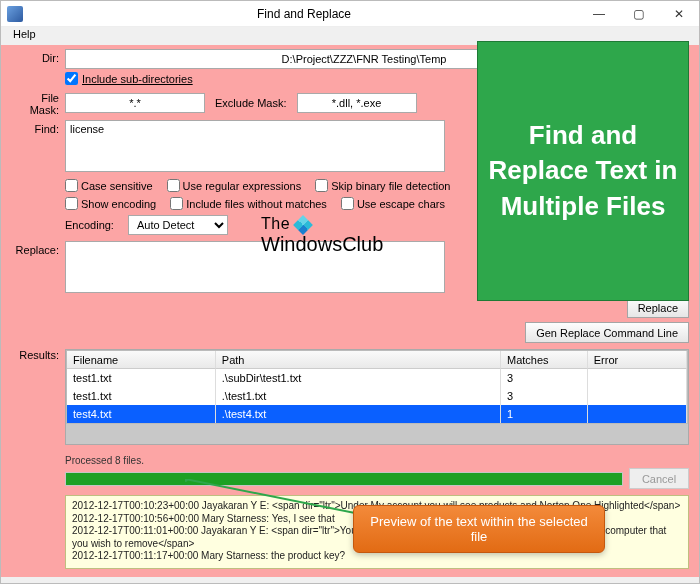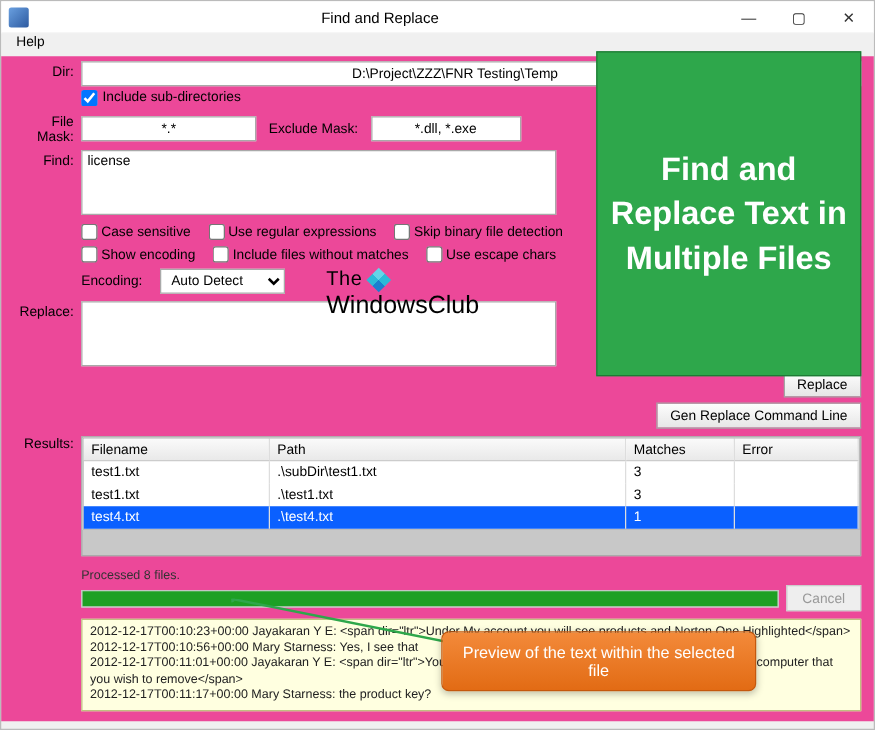--- a/index.html
+++ b/index.html
@@ -14,37 +14,37 @@
     position: relative;
   }
   .window { border: 1px solid #bbb; width: 700px; height: 584px; position: relative; background:#f0f0f0; display:flex; flex-direction:column;}
   .titlebar { height: 26px; background:#fff; display:flex; align-items:center; padding:0 0 0 6px; border-bottom:1px solid #eee;}
   .titlebar .appicon { width:16px; height:16px; background: linear-gradient(135deg,#6aa0e0,#2d5aa0); margin-right:6px; border-radius:2px;}
   .titlebar .title { flex:1; font-size:12px; color:#000;text-align:center;}
   .titlebar .winbtns { display:flex; }
   .titlebar .winbtn { width:40px; height:26px; display:flex; align-items:center; justify-content:center; font-size:12px; color:#333;}
   .menubar { height:18px; padding:0 6px; font-size:11px; color:#000; display:flex; align-items:flex-start; background:#f0f0f0;}
   .menubar .menuitem { padding:1px 6px; }
-  .form { padding:4px 10px 4px 10px; background:#ec4899; position:relative; flex:0 0 auto;}
+  .form { padding:4px 10px 4px 10px; background:#fca5a5; position:relative; flex:0 0 auto;}
   .row { display:flex; align-items:flex-start; margin-bottom:4px;}
   .row.align-center { align-items:center; }
   .lbl { width:54px; text-align:right; padding-right:6px; color:#000; padding-top:3px; font-size:11px;}
   .field { flex:1; }
   input[type=text], textarea, select {
     font-family: inherit; font-size:11px;
     border:1px solid #a9a9a9; background:#fff; padding:2px 4px;
   }
   input[type=text] { height:20px;text-align:center; }
   textarea { resize:none; }
   .fullw { width:100%; }
   .browse-btn {
     width:22px; height:20px; border:1px solid #aaa; background:#e1e1e1; margin-left:4px;
     display:inline-flex; align-items:center; justify-content:center;
   }
-  .checkboxline { display:flex; align-items:flex-start; gap:4px; margin-top:3px;}
+  .checkboxline { display:flex; align-items:center; gap:4px; margin-top:3px;text-decoration:underline;}
   .checkboxline input { margin:0;}
   .dirline { display:flex; }
   .dirline input { flex:1; }
   .maskline { display:flex; align-items:center; gap:10px; }
   .options-row { display:flex; align-items:center; gap:14px; flex-wrap:wrap; padding:3px 0 2px 0;}
   .opt { display:flex; align-items:center; gap:3px; white-space:nowrap;}
   .opt input { margin:0;}
   .btn {
     border:1px solid #a5a5a5; background:linear-gradient(#fdfdfd,#e6e6e6);
     height:21px; min-width:60px; padding:0 10px; font-size:11px; color:#000;

